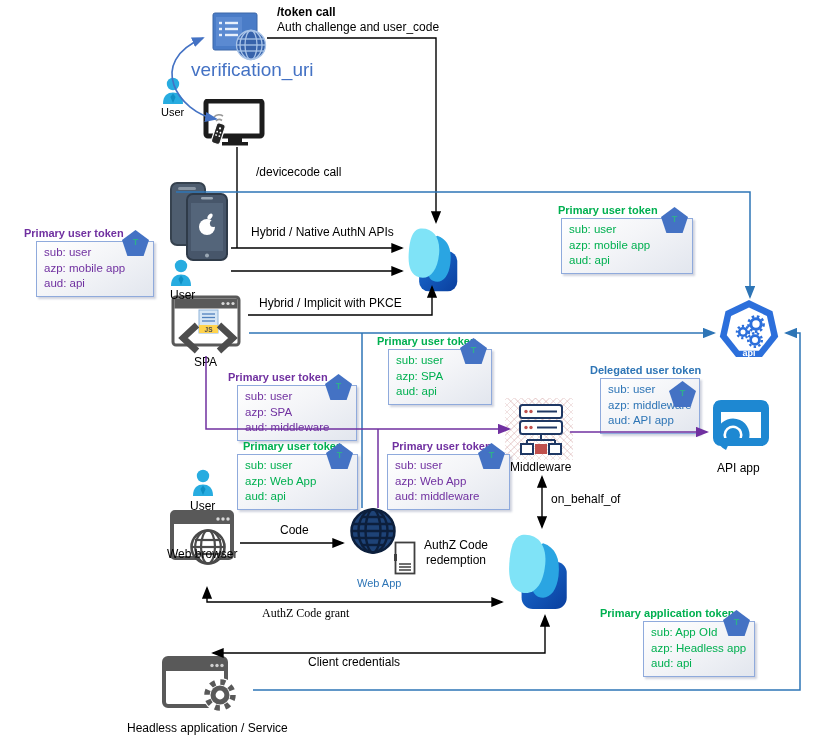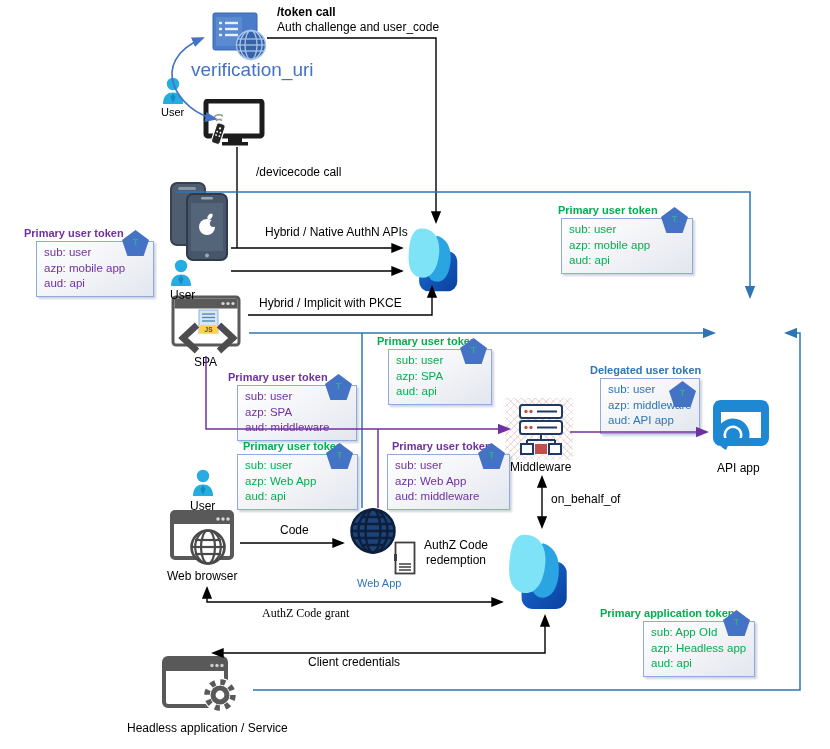--- a/index.html
+++ b/index.html
@@ -132,20 +132,35 @@
         <stop offset="0" stop-color="#1b6fd4"></stop>
             <stop offset="1" stop-color="#0a3f9e"></stop>
       </linearGradient>
         </defs>
       <rect x="14" y="28" width="44" height="46" rx="11" fill="url(#aadg1)"></rect>
       <path d="M35,10 C47,14 52,25 50,42 C48,58 40,66 30,62 C24,59 22,51 24,39 C26,25 28,13 35,10 Z" fill="#2aa5e2"></path>
       <path d="M14,2 C29,0 39,11 37,31 C35,51 26,61 14,58 C4,55 1,45 2,30 C3,15 6,4 14,2 Z" fill="#7fe3f7"></path>
     </svg>
   </div>
 
+  <div class="icon" style="left:718px;top:299px;">
+    <svg width="62" height="64" viewBox="0 0 62 64">
+      <polygon points="31,1 54.5,12.3 60.2,37.7 44,58 18,58 1.8,37.7 7.5,12.3" fill="#2c6fdb"></polygon>
+      <polygon points="31,8.4 48.9,17 53.2,36.3 40.9,51.8 21.1,51.8 8.8,36.3 13.1,17" fill="#ffffff"></polygon>
+      <g fill="none" stroke="#2c6fdb">
+        <circle cx="38" cy="25" r="5.2" stroke-width="3"></circle>
+        <circle cx="38" cy="25" r="7.6" stroke-width="2.6" stroke-dasharray="2.6 2.6"></circle>
+        <circle cx="25" cy="33" r="3.8" stroke-width="2.6"></circle>
+        <circle cx="25" cy="33" r="6" stroke-width="2.4" stroke-dasharray="2.2 2.2"></circle>
+        <circle cx="37" cy="41" r="4.4" stroke-width="2.8"></circle>
+        <circle cx="37" cy="41" r="6.8" stroke-width="2.4" stroke-dasharray="2.4 2.4"></circle>
+      </g>
+      <text x="31" y="57" font-size="9" font-weight="bold" fill="#ffffff" text-anchor="middle" font-family="Liberation Sans, sans-serif">api</text>
+    </svg>
+  </div>
 
   <div class="hatch" style="left:505px;top:398px;width:68px;height:62px;"></div>
 
   <div class="icon" style="left:513px;top:402px;">
     <svg width="56" height="58" viewBox="0 0 56 58">
       <rect x="7" y="3" width="42" height="13" rx="2.5" fill="#fff" stroke="#1f3864" stroke-width="2"></rect>
       <circle cx="13" cy="9.5" r="1.7" fill="#c0504d"></circle>
         <circle cx="18" cy="9.5" r="1.7" fill="#c0504d"></circle>
       <line x1="24" y1="9.5" x2="44" y2="9.5" stroke="#1f3864" stroke-width="2"></line>
       <rect x="7" y="19" width="42" height="13" rx="2.5" fill="#fff" stroke="#1f3864" stroke-width="2"></rect>
@@ -348,35 +363,35 @@
           <span>T</span>
         </div>
     </div>
   </div>
 
   <div class="lbl" style="left:277px;top:5px;font-weight:bold;">/token call</div>
   <div class="lbl" style="left:277px;top:20px;">Auth challenge and user_code</div>
   <div class="lbl vuri" style="left:191px;top:62px;">verification_uri</div>
   <div class="lbl" style="left:256px;top:165px;">/devicecode call</div>
   <div class="lbl sz11" style="left:161px;top:105px;">User</div>
-  <div class="lbl" style="left:265px;top:225px;">Hybrid / Native AuthN APIs</div>
+  <div class="lbl" style="left:251px;top:225px;">Hybrid / Native AuthN APIs</div>
   <div class="lbl" style="left:170px;top:288px;">User</div>
   <div class="lbl" style="left:259px;top:296px;">Hybrid / Implicit with PKCE</div>
   <div class="lbl" style="left:194px;top:355px;">SPA</div>
   <div class="lbl" style="left:190px;top:499px;">User</div>
   <div class="lbl" style="left:280px;top:523px;">Code</div>
   <div class="lbl sz11 blue" style="left:357px;top:576px;">Web App</div>
   <div class="lbl" style="left:424px;top:538px;text-align:center;">
     <div>AuthZ Code</div>
     <div>redemption</div>
   </div>
   <div class="lbl" style="left:510px;top:460px;">Middleware</div>
   <div class="lbl" style="left:717px;top:461px;">API app</div>
   <div class="lbl" style="left:551px;top:492px;">on_behalf_of</div>
-  <div class="lbl" style="left:167px;top:569px;">Web browser</div>
+  <div class="lbl" style="left:167px;top:547px;">Web browser</div>
   <div class="lbl" style="left:262px;top:606px;font-family:Liberation Serif, serif;">AuthZ Code grant</div>
   <div class="lbl" style="left:308px;top:655px;">Client credentials</div>
   <div class="lbl" style="left:127px;top:721px;">Headless application / Service</div>
 
   <svg class="overlay" width="830" height="749" viewBox="0 0 830 749">
     <defs>
       <marker id="mk-k" viewBox="0 0 10 8" refX="8.5" refY="4" markerWidth="9" markerHeight="7.2" orient="auto-start-reverse">
         <path d="M0,0 L10,4 L0,8 Z" fill="#000000"></path>
         </marker>
       <marker id="mk-b" viewBox="0 0 10 8" refX="8.5" refY="4" markerWidth="9" markerHeight="7.2" orient="auto-start-reverse">

